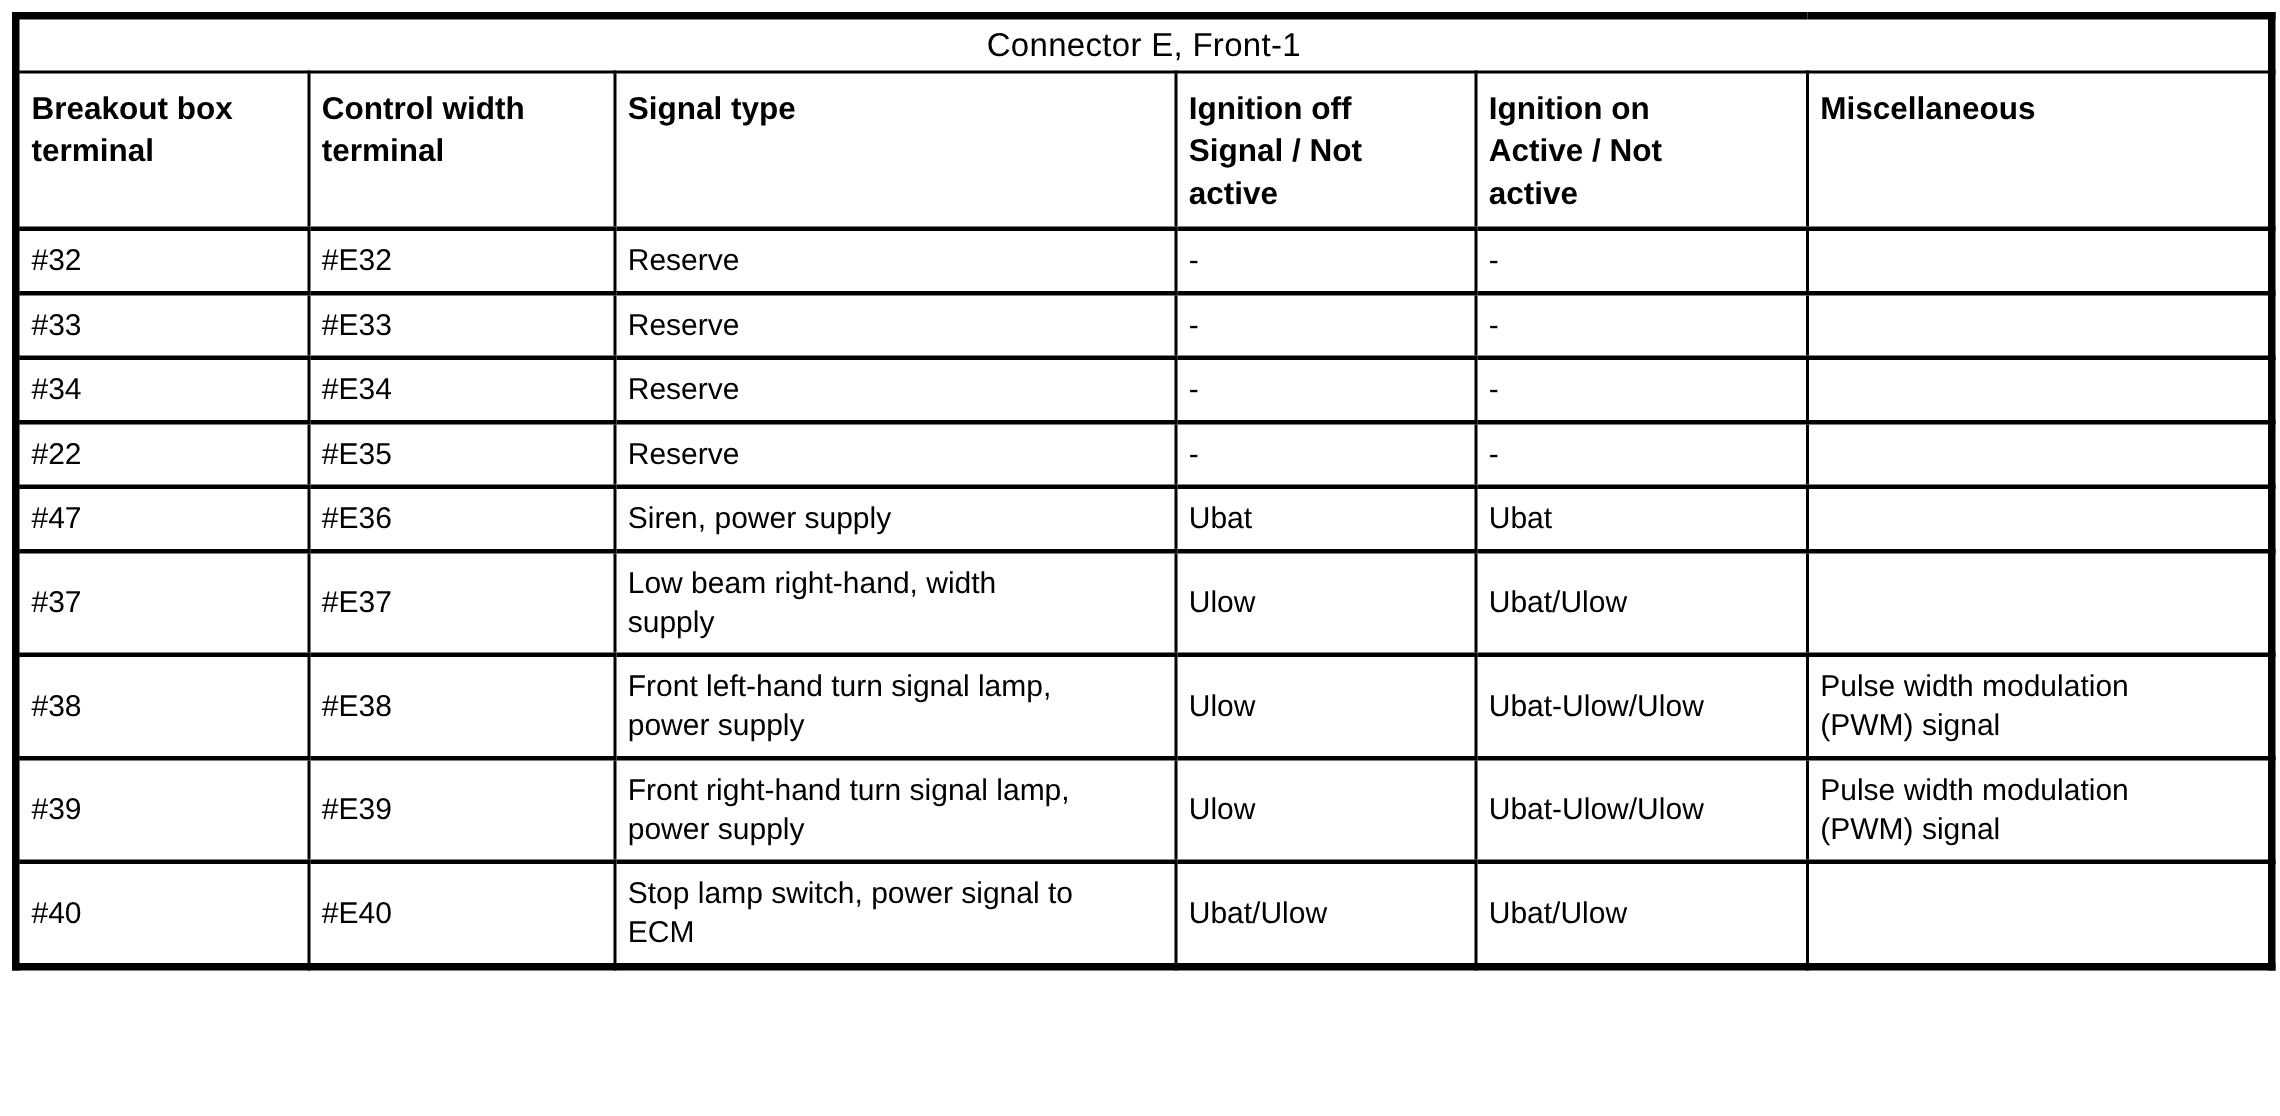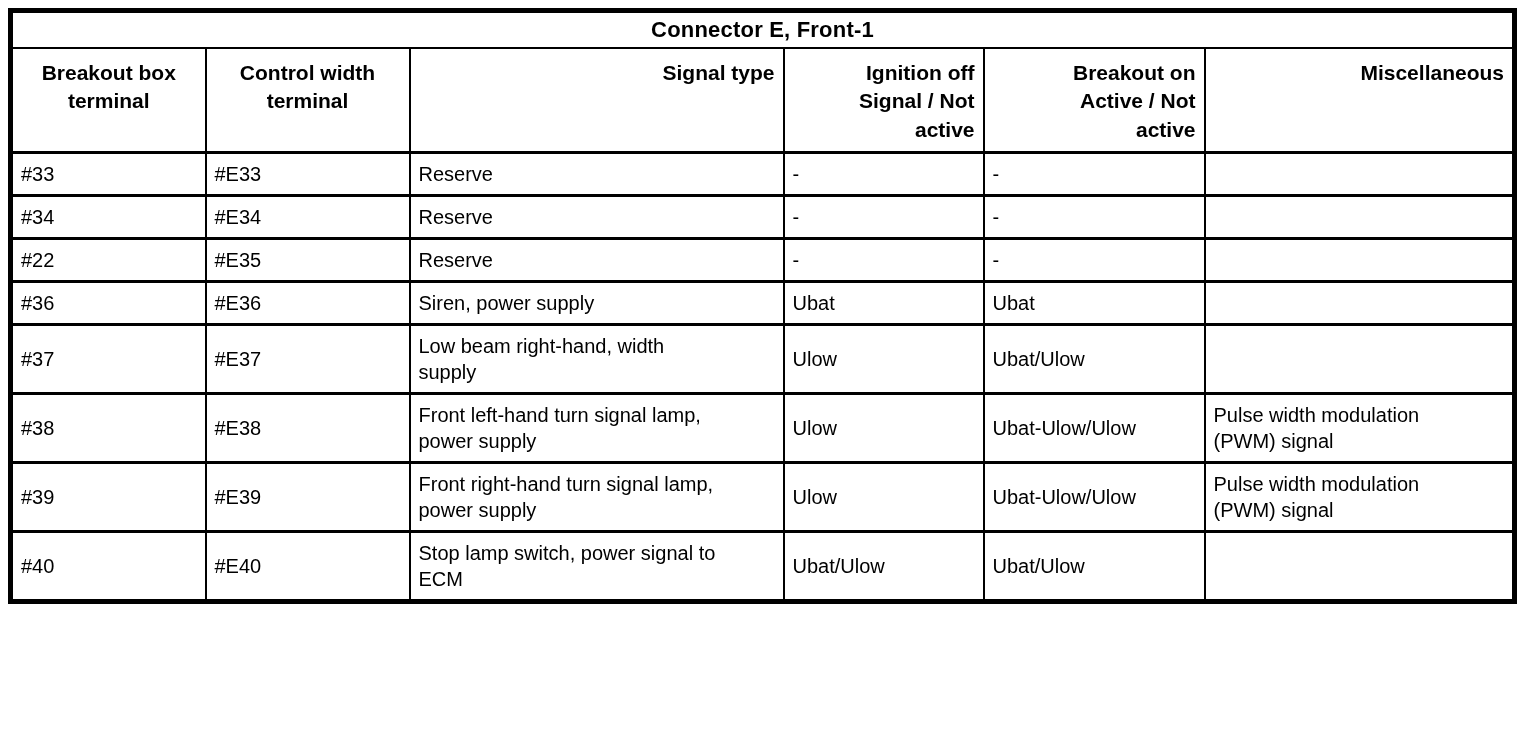--- a/index.html
+++ b/index.html
@@ -30,37 +30,37 @@
     border: 2px solid #000000;
     box-sizing: border-box;
     overflow: hidden;
   }
   tr.title-row th {
     height: 37px;
     border-bottom: 2px solid #000000;
     text-align: center;
     vertical-align: middle;
     font-size: 22px;
-    font-weight: 700;
+    font-weight: 400;
     padding: 2px 4px;
     letter-spacing: 0.2px;
   }
   tr.header-row th {
     height: 105px;
     vertical-align: top;
     font-size: 21px;
     font-weight: 700;
     line-height: 1.38;
     padding: 10px 8px 6px 8px;
     white-space: pre-line;
     border-top-width: 2px;
     border-bottom-width: 3px;
   }
-  tr.header-row th.c-center { text-align: center; }
-  tr.header-row th.c-left   { text-align: right; }
+  tr.header-row th.c-center { text-align: left; }
+  tr.header-row th.c-left   { text-align: left; }
   tbody td {
     height: 41px;
     vertical-align: middle;
     text-align: left;
     font-size: 20px;
     font-weight: 400;
     line-height: 1.3;
     padding: 7px 8px;
     white-space: pre-line;
     border-top-width: 3px;
@@ -86,27 +86,35 @@
       </tr>
       <tr class="header-row">
         <th class="c-center">Breakout box
 terminal</th>
         <th class="c-center">Control width
 terminal</th>
         <th class="c-left">Signal type</th>
         <th class="c-left">Ignition off
 Signal / Not
 active</th>
-        <th class="c-left">Breakout on
+        <th class="c-left">Ignition on
 Active / Not
 active</th>
         <th class="c-left">Miscellaneous</th>
       </tr>
     </thead>
     <tbody id="table-body">
+        <tr>
+          <td>#32</td>
+          <td>#E32</td>
+          <td>Reserve</td>
+          <td>-</td>
+          <td>-</td>
+          <td></td>
+        </tr>
         <tr>
           <td>#33</td>
           <td>#E33</td>
           <td>Reserve</td>
           <td>-</td>
           <td>-</td>
           <td></td>
         </tr>
         <tr>
           <td>#34</td>
@@ -118,21 +126,21 @@
         </tr>
         <tr>
           <td>#22</td>
           <td>#E35</td>
           <td>Reserve</td>
           <td>-</td>
           <td>-</td>
           <td></td>
         </tr>
         <tr>
-          <td>#36</td>
+          <td>#47</td>
           <td>#E36</td>
           <td>Siren, power supply</td>
           <td>Ubat</td>
           <td>Ubat</td>
           <td></td>
         </tr>
         <tr>
           <td>#37</td>
           <td>#E37</td>
           <td>Low beam right-hand, width

